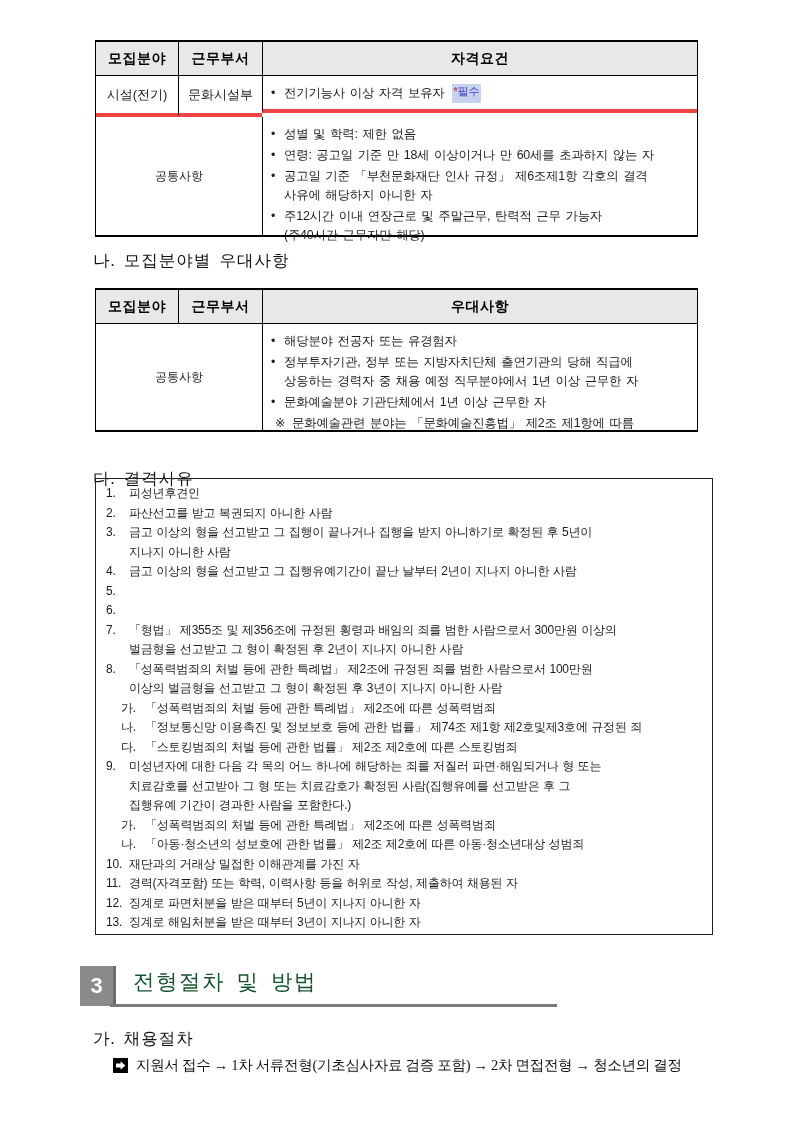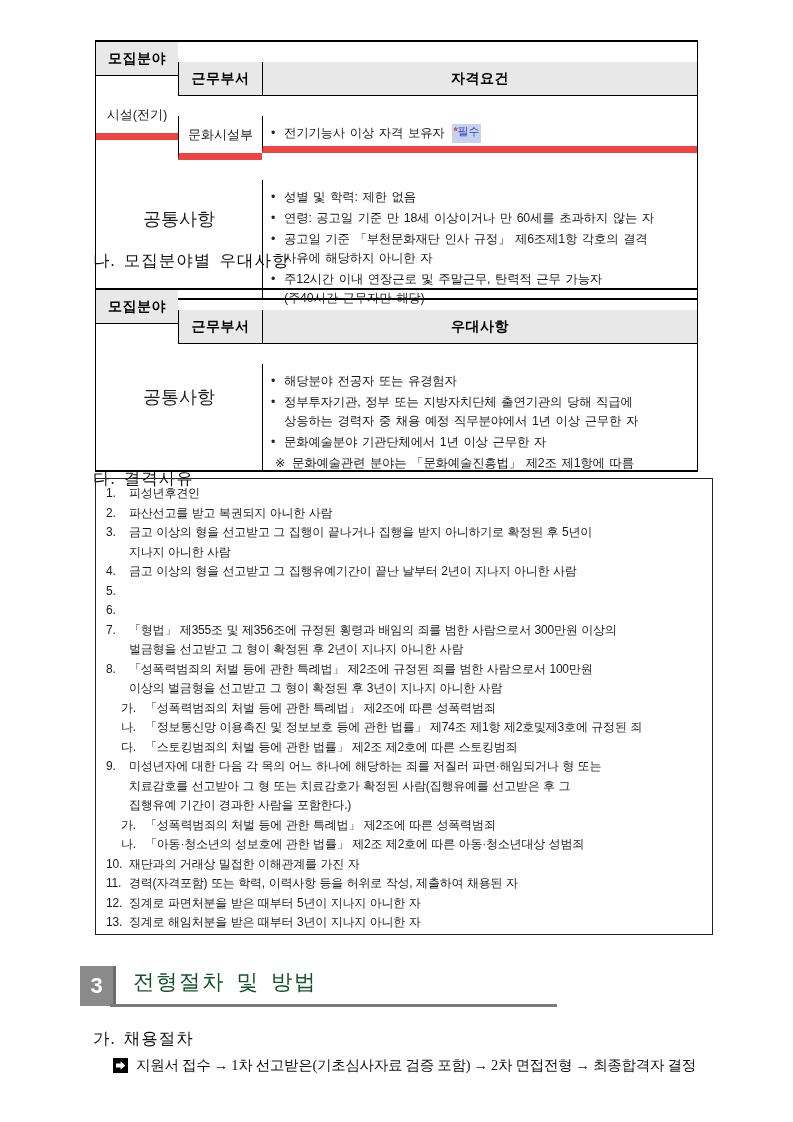--- a/index.html
+++ b/index.html
@@ -7,24 +7,24 @@
         font-family:"Liberation Sans","DejaVu Sans",sans-serif;color:#1b1b1b;}
 
   
   .tbl{position:absolute;left:95px;width:603px;box-sizing:border-box;
        border-left:1.2px solid #000;border-right:1.2px solid #000;
        border-top:2.5px solid #000;border-bottom:2.5px solid #000;
        display:grid;grid-template-columns:82px 84px 1fr;}
   .th{background:#e8e8e8;font-weight:bold;font-size:14px;color:#000;
       display:flex;align-items:center;justify-content:center;
       border-bottom:1px solid #000;height:33px;letter-spacing:0.5px;}
-  .bl{border-left:1px solid #000;margin-top:20px;}
-  .bb{border-bottom:7px solid #ef4444;}
+  .bl{border-left:1px solid #000;}
+  .bb{border-bottom:4px solid #ef4444;}
   .cellc{display:flex;align-items:center;justify-content:center;font-size:13px;}
-  .merged{grid-column:1/3;display:flex;align-items:center;justify-content:center;font-size:18px;}
+  .merged{grid-column:1/3;display:flex;align-items:center;justify-content:center;font-size:12px;}
   .contentcell{padding:6px 5px 6px 8px;box-sizing:border-box;}
   .r1{height:37px;}
 
   
   .blist{display:block;}
   .bitem{display:flex;font-size:12.4px;line-height:19px;margin:2px 0;letter-spacing:-0.2px;word-spacing:1.5px;}
   .bitem .bm{flex:none;width:13px;color:#222;}
   .bitem .bt{white-space:pre-wrap;}
   .bitem.note{padding-left:4px;}
   .bitem.note .bm{width:17px;}
@@ -255,16 +255,16 @@
 
   <div class="h-serif" style="top:1028px;">가. 채용절차</div>
 
   <div class="flow">
     <span class="arrowicon">
       <svg width="15" height="15" viewBox="0 0 15 15" aria-hidden="true">
         <rect x="0" y="0" width="15" height="15" fill="#000"></rect>
         <path d="M3 5.6h4.6V3.2L12.4 7.5 7.6 11.8V9.4H3z" fill="#fff"></path>
       </svg>
     </span>
-    <span>지원서 접수 → 1차 선고받은(기초심사자료 검증 포함) → 2차 면접전형 → 최종합격자 결정</span>
+    <span>지원서 접수 → 1차 서류전형(기초심사자료 검증 포함) → 2차 면접전형 → 청소년의 결정</span>
   </div>
 
 </div>
 
 </body></html>

